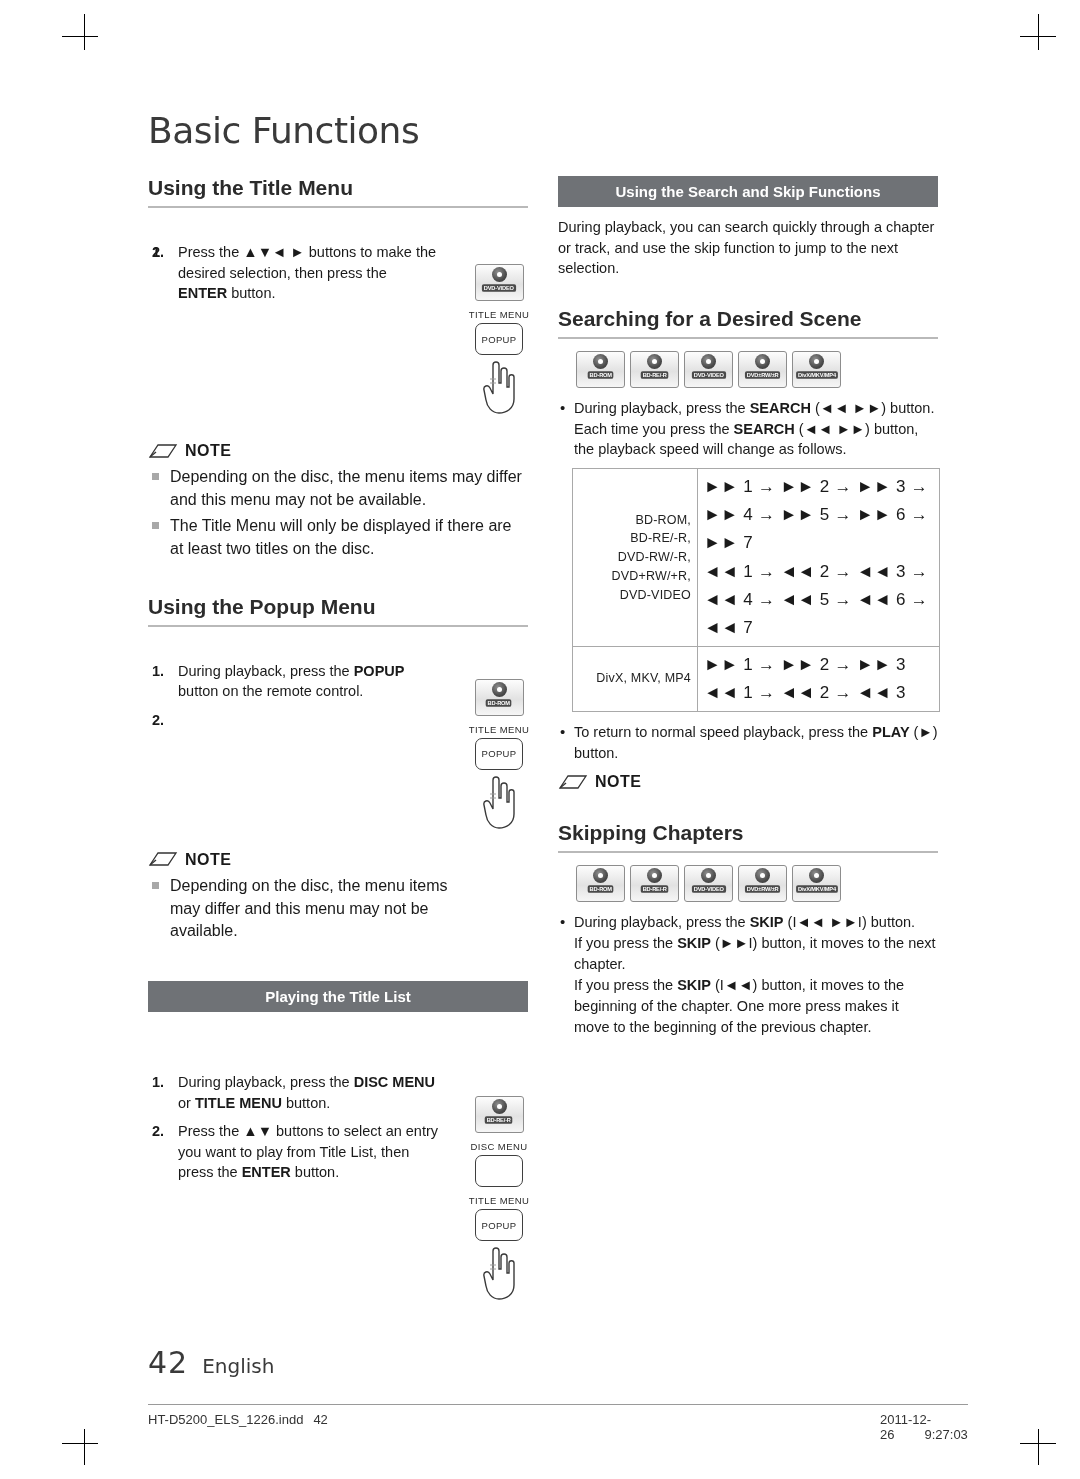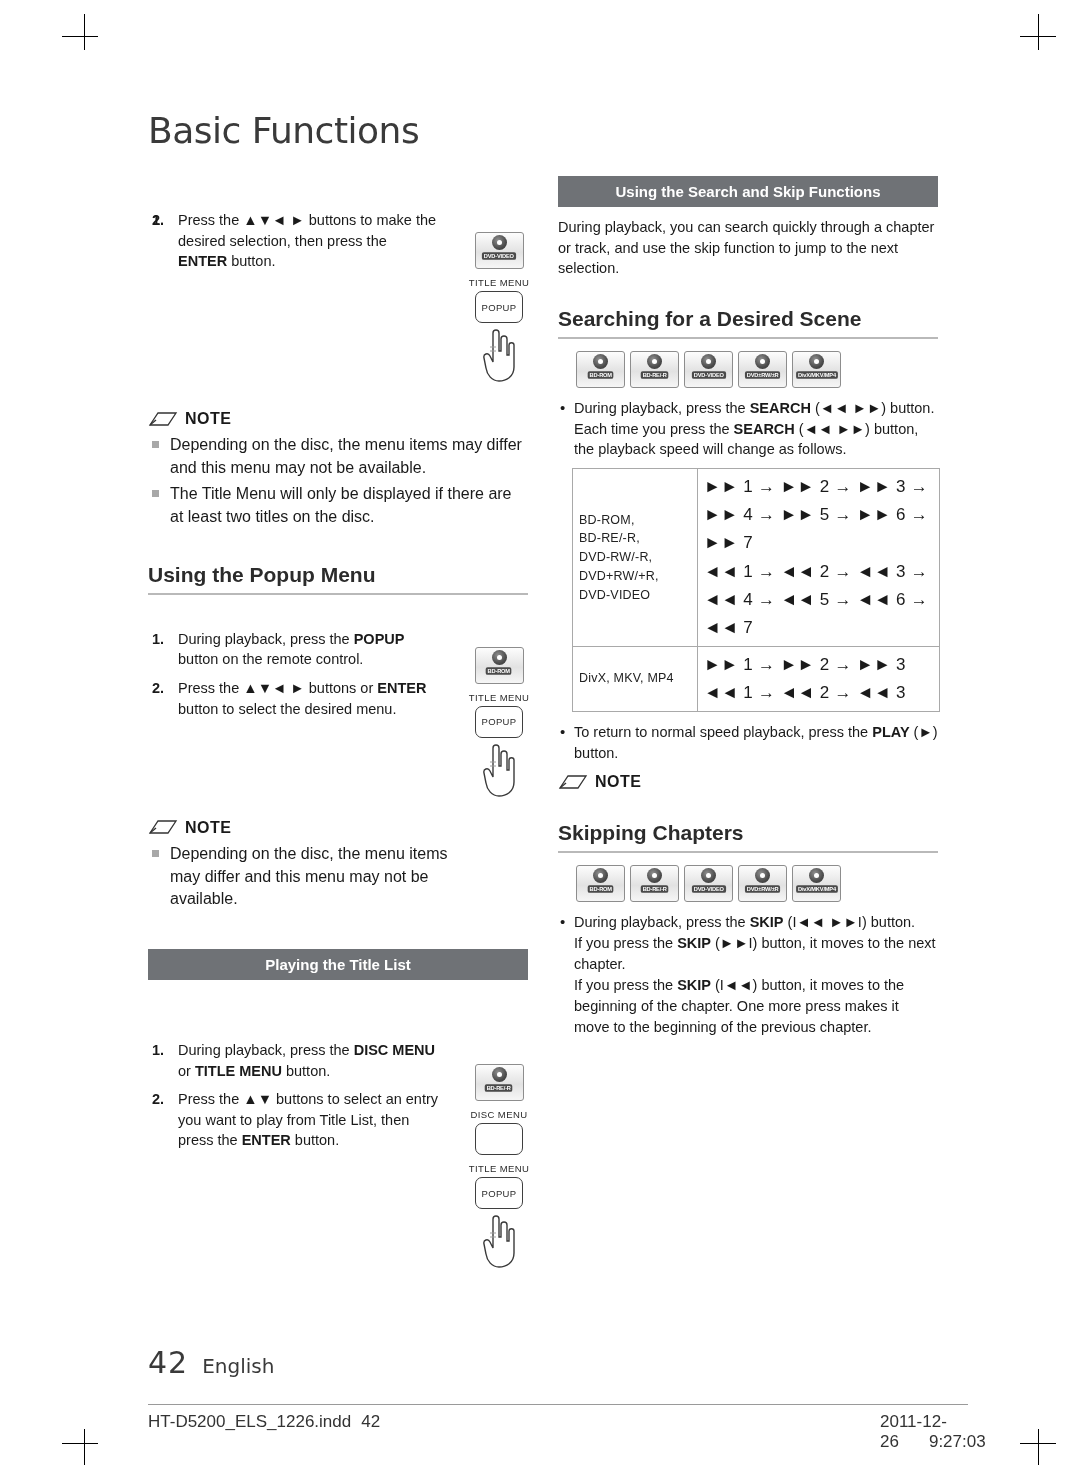--- a/index.html
+++ b/index.html
@@ -205,21 +205,21 @@
     width: 368px;
     background: #fff;
   }
   table.speed td {
     border: 1px solid #a9a9a9;
     padding: 4px 6px;
     font-size: 13px;
     vertical-align: middle;
   }
   table.speed td.disccol {
-    text-align: left;
+    text-align: right;
     font-size: 12.5px;
     line-height: 1.5;
     letter-spacing: 0.2px;
     width: 112px;
     color: #222;
   }
   table.speed td.seq {
     font-size: 17px;
     line-height: 1.65;
     letter-spacing: 0.3px;
@@ -262,21 +262,21 @@
   .footrule {
     position: absolute;
     left: 128px;
     top: 1404px;
     width: 820px;
     border-top: 1px solid #9a9a9a;
   }
   .footline {
     position: absolute;
     top: 1412px;
-    font-size: 17px;
+    font-size: 13px;
     color: #333;
   }
   .footline.left { left: 128px; }
   .footline.right { left: 860px; }
   .footline .num { margin-left: 10px; }
   .footline .tm { margin-left: 30px; }
 </style>
 </head>
 <body>
 
@@ -292,20 +292,21 @@
   <div class="crop crop-v" style="left:1018px;top:1429px;"></div>
 
   <div class="content">
     <h1 class="chapter">Basic Functions</h1>
   </div>
 
   <div class="cols">
 
     <div class="col col-left">
 
+      <h2 class="section">Using the Title Menu</h2>
 
       <div style="position:relative;min-height:190px;">
         <div style="position:absolute;right:-4px;top:22px;width:66px;">
           <div class="disc" style="margin:0 auto 8px auto;">
             <div class="circ"></div>
             <div class="lab">DVD-VIDEO</div>
           </div>
           <div class="btn-lab">TITLE MENU</div>
           <div class="rbtn" style="margin:3px auto 0 auto;">POPUP</div>
           <svg class="hand" viewBox="0 0 40 58" style="display:block;margin:2px auto 0 auto;">
@@ -341,21 +342,21 @@
           </div>
           <div class="btn-lab">TITLE MENU</div>
           <div class="rbtn" style="margin:3px auto 0 auto;">POPUP</div>
           <svg class="hand" viewBox="0 0 40 58" style="display:block;margin:2px auto 0 auto;">
             <path d="M14 8 C14 4, 20 4, 20 8 L20 26 L22 26 L22 14 C22 10, 28 10, 28 14 L28 30 L30 30 L30 20 C30 17, 35 17, 35 20 L35 42 C35 52, 27 56, 20 56 C13 56, 8 50, 7 43 L5 33 C4 29, 9 27, 11 31 L14 37 Z" fill="#ffffff" stroke="#3a3a3a" stroke-width="1.4"></path>
             <path d="M11 22 L17 22 M11 26 L17 26" stroke="#9a9a9a" stroke-width="1"></path>
           </svg>
         </div>
         <ol class="steps" style="width:300px;margin-top:34px;">
           <li><span class="num">1.</span><span>During playback, press the <b>POPUP</b> button on the remote control.</span></li>
-          <li><span class="num">2.</span><span>Press the <b>▲▼◄ ►</b> buttons or <b>ENTER</b> button to select the desired menu.</span></li>
+          <li><span class="num">2.</span></li>
         </ol>
       </div>
 
       <div class="note-head">
         <svg class="note-icon" viewBox="0 0 30 17">
           <path d="M2 14 L10 2 L28 2 L20 14 Z" fill="#fff" stroke="#333" stroke-width="1.3"></path>
           <path d="M2 14 L8 9" stroke="#333" stroke-width="1.3"></path>
         </svg>
         <span>NOTE</span>
       </div>

